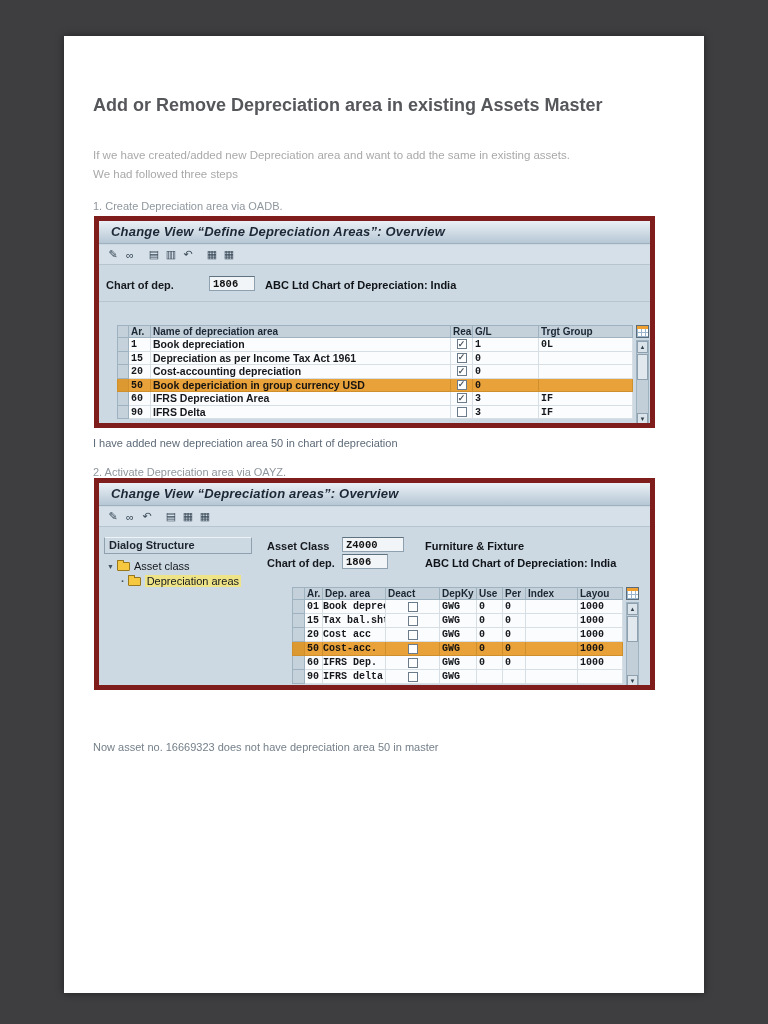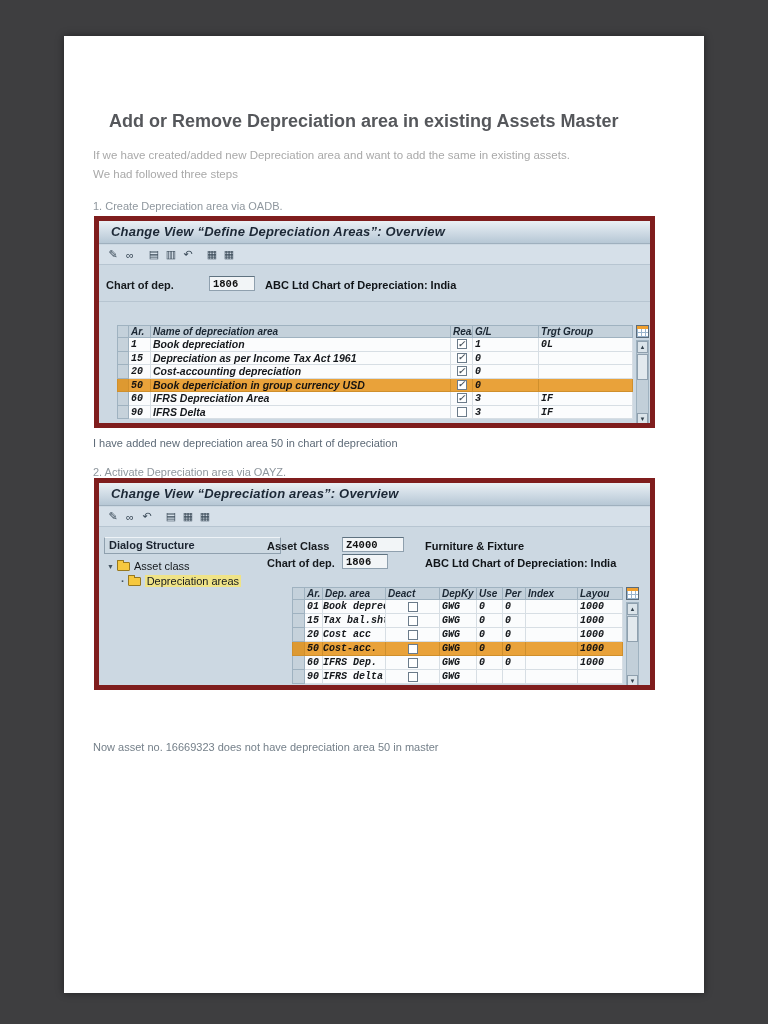--- a/index.html
+++ b/index.html
@@ -7,21 +7,21 @@
     width:768px;height:1024px;position:relative;overflow:hidden;
     background:#3e3e40;
     font-family:"Liberation Sans",sans-serif;
   }
   .page{
     position:absolute;left:64px;top:36px;width:640px;height:957px;
     background:#ffffff;box-shadow:0 0 8px rgba(0,0,0,.45);
   }
   .page *{box-sizing:border-box;}
   h1.doc-title{
-    position:absolute;left:29px;top:58px;width:545px;margin:16px;
+    position:absolute;left:29px;top:58px;width:545px;margin:0;
     font-size:18px;line-height:23px;font-weight:bold;color:#55575b;
   }
   .intro{position:absolute;left:29px;margin:0;font-size:11.5px;color:#a9a9a9;}
   .step{position:absolute;left:29px;margin:0;font-size:11px;color:#8f979e;text-align:right;}
   .caption{position:absolute;left:29px;margin:0;font-size:11px;color:#5d6a77;}
   .note{position:absolute;left:29px;margin:0;font-size:11px;color:#75808a;}
 
   
   .sapbox{
     position:absolute;left:30px;width:561px;height:212px;
@@ -56,21 +56,21 @@
   }
   .sapdesc{position:absolute;font-size:11px;font-weight:bold;color:#101418;}
   .hr1{position:absolute;left:0;right:0;top:80px;height:1px;background:#b7c5d1;}
   .band{
     position:absolute;left:5px;right:6px;top:86px;height:14px;
     background:#b9c9d6;border:1px solid #a3b5c2;
     font-size:10.5px;font-weight:bold;color:#14202c;line-height:12px;padding-left:6px;
   }
 
   
-  .thead,.trow{display:grid;font-style:italic;}
+  .thead,.trow{display:grid;}
   .t1 .thead,.t1 .trow{grid-template-columns:12px 22px 300px 22px 66px 94px;}
   .t2 .thead,.t2 .trow{grid-template-columns:13px 18px 63px 54px 37px 26px 23px 52px 45px;}
   .thead{position:absolute;height:13px;}
   .thead>div{
     background:#c4d1db;border-right:1px solid #9fb2c0;border-top:1px solid #9fb2c0;border-bottom:1px solid #9fb2c0;
     font-size:10px;font-weight:bold;color:#1b2733;line-height:12px;padding-left:2px;
     overflow:hidden;white-space:nowrap;
   }
   .thead>div:first-child{border-left:1px solid #9fb2c0;}
   .rows{position:absolute;}
@@ -110,21 +110,21 @@
   .sbtn{
     height:12px;background:#dbe4ea;border:1px solid #8fa0ae;
     display:flex;align-items:center;justify-content:center;
     font-size:6px;color:#33414d;
   }
   .sthumb{height:26px;background:#e2e9ee;border:1px solid #8fa0ae;margin-top:1px;}
   .sspace{flex:1;}
 
   
   .dsheader{
-    position:absolute;left:5px;top:54px;width:177px;height:17px;
+    position:absolute;left:5px;top:54px;width:148px;height:17px;
     background:#cdd9e2;border:1px solid #8fa0ae;border-top-color:#eef3f7;
     font-size:11px;font-weight:bold;color:#1b2430;line-height:15px;padding-left:4px;
   }
   .treerow{position:absolute;display:flex;align-items:center;font-size:11px;color:#14181c;}
   .caret{font-size:7px;color:#42525f;margin-right:2px;}
   .bullet{font-weight:bold;margin-right:2px;color:#42525f;}
   .folder{
     position:relative;display:inline-block;width:13px;height:9px;
     background:#f6c83f;border:1px solid #97781f;border-radius:1px;margin:0 4px 0 1px;
   }

